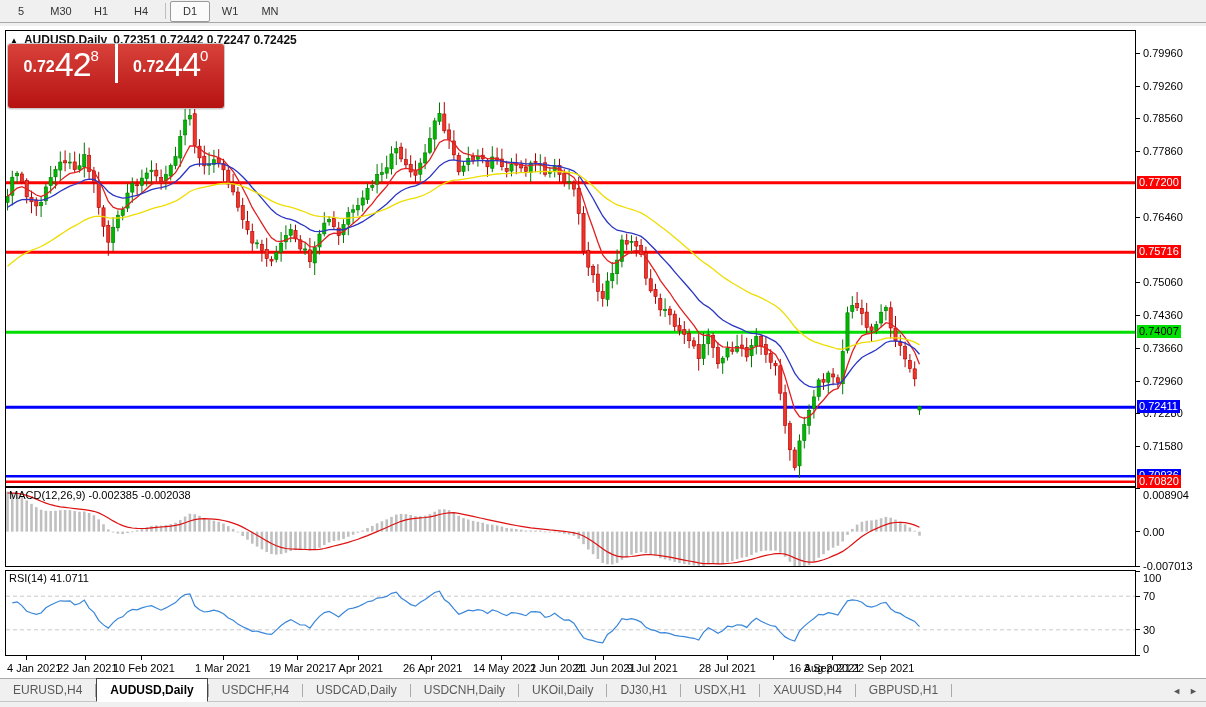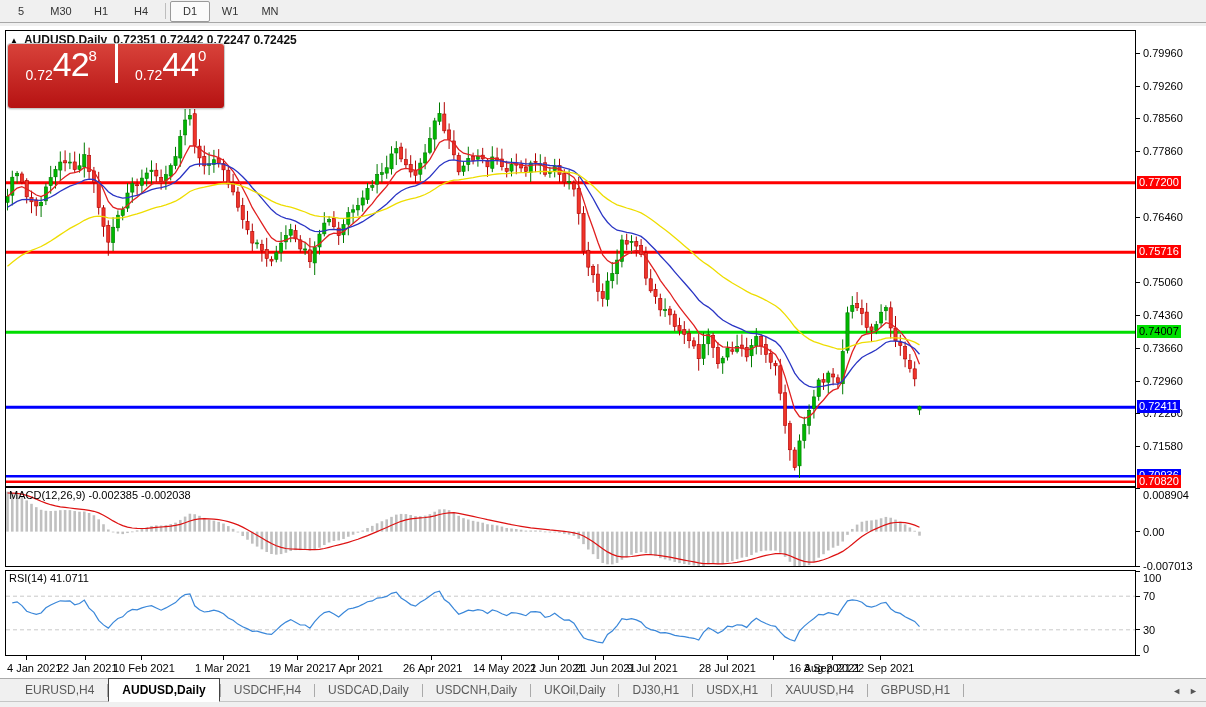--- a/index.html
+++ b/index.html
@@ -55,39 +55,39 @@
   .vol-input{
     width:64px;height:18px;border:1px solid #a6a6a6;border-left:none;border-right:none;
     font-size:13px;text-align:right;padding:0 6px 0 0;box-sizing:border-box;outline:none;
     font-family:"Liberation Sans",sans-serif;color:#000;background:#fff;
   }
   .tp-row2{height:39px;display:flex;}
   .tp-price{
     flex:1;display:flex;align-items:center;justify-content:center;color:#fff;cursor:pointer;
     padding-top:1px;
   }
-  .tp-price .pfx{font-size:14px;font-weight:normal;align-self:flex-end;}
+  .tp-price .pfx{font-size:16px;font-weight:bold;align-self:flex-end;margin-bottom:7px;}
   .tp-price .big{font-size:34px;font-weight:normal;line-height:36px;letter-spacing:-1px;}
   .tp-price .sup{font-size:15px;align-self:flex-start;margin-top:2px;}
   .tp-gap{width:3px;background:#fff;}
   
   .price-axis{position:absolute;left:1136px;top:0;width:70px;height:574px;background:#fff;}
   .axis-tick{position:absolute;left:7px;font-size:11px;color:#000;white-space:nowrap;}
   .axis-dash{position:absolute;left:0;width:4px;height:1px;background:#000;}
   .axis-badge{
     position:absolute;left:1px;height:13px;line-height:13px;font-size:11px;
     padding:0 2px;white-space:nowrap;z-index:6;
   }
   .date-axis{position:absolute;left:5px;top:630px;width:1131px;height:22px;background:#fff;}
   .date-tick{position:absolute;top:0;width:1px;height:4px;background:#000;}
   .date-label{position:absolute;top:6px;font-size:11px;color:#000;white-space:nowrap;}
   
   .tab-bar{
     position:absolute;left:0;top:678px;width:1206px;height:23px;background:#f0f0f0;
-    border-top:1px solid #aaa;display:flex;align-items:flex-end;padding-left:12px;box-sizing:border-box;
+    border-top:1px solid #aaa;display:flex;align-items:flex-end;padding-left:0;box-sizing:border-box;
   }
   .tab{
     height:21px;line-height:21px;padding:0 13px;font-size:12px;color:#5a5a5a;cursor:pointer;
     white-space:nowrap;
   }
   .tab.active{
     background:#fff;color:#000;font-weight:bold;height:22px;line-height:22px;
     border:1px solid #444;border-bottom:1px solid #fff;margin-bottom:-1px;z-index:2;
   }
   .tab-sep{width:1px;height:13px;background:#aaa;margin-bottom:4px;}

